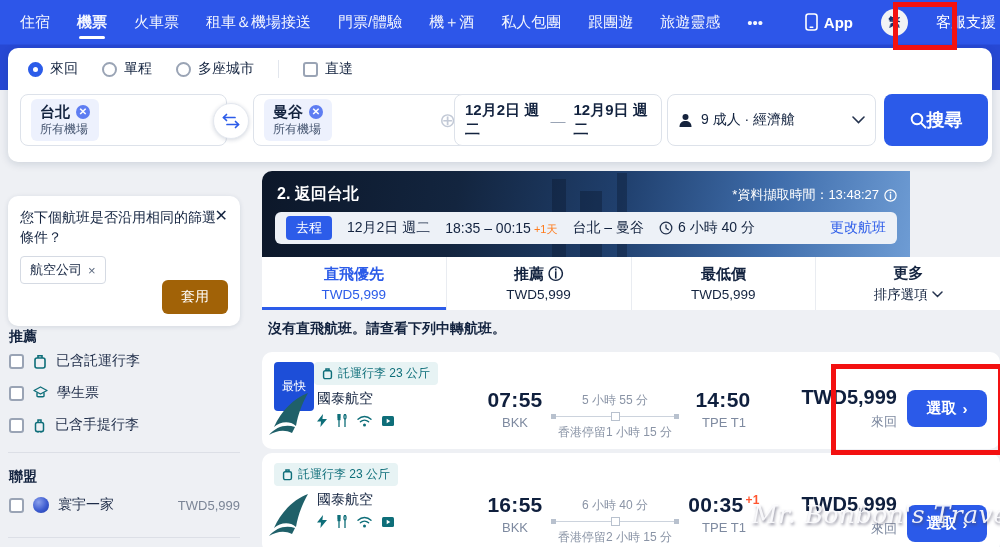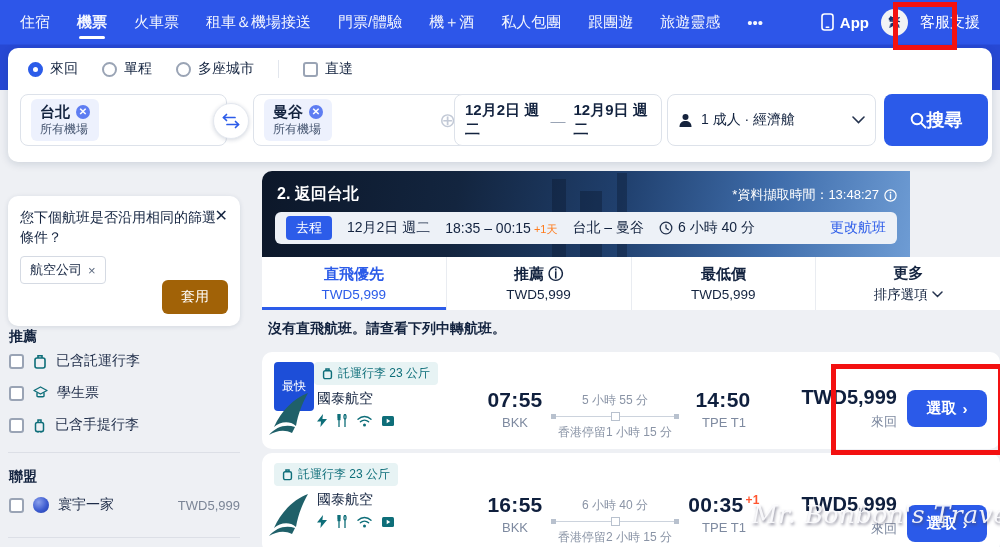--- a/index.html
+++ b/index.html
@@ -8,22 +8,22 @@
 
   
   .top-band{position:absolute;left:0;top:0;width:1000px;height:90px;
             background:linear-gradient(180deg,#2d56e9 0,#2d56e9 44px,#2748d4 45px,#2748d4 100%);}
   .nav{position:absolute;left:0;top:0;height:44px;display:flex;align-items:center;gap:27px;
        padding-left:20px;color:rgba(255,255,255,.95);font-size:15px;white-space:nowrap;}
   .nav-item{position:relative;cursor:pointer;padding:11px 0;}
   .nav-item.active{font-weight:bold;}
   .nav-item.active::after{content:"";position:absolute;left:2px;right:2px;bottom:4px;height:3px;
        background:#fff;border-radius:2px;}
-  .nav-right{position:absolute;right:0;top:0;height:44px;display:flex;align-items:center;gap:12px;
-       color:#fff;font-size:15px;padding-right:20px;}
+  .nav-right{position:absolute;right:0;top:0;height:44px;display:flex;align-items:center;gap:28px;
+       color:#fff;font-size:15px;padding-right:4px;}
   .app-chip{display:flex;align-items:center;gap:6px;font-weight:bold;}
   .lang-circle{width:27px;height:27px;border-radius:50%;background:#f2f3f5;color:#17306b;
        font-size:12px;font-weight:bold;display:flex;align-items:center;justify-content:center;}
 
   
   .panel{position:absolute;left:8px;top:48px;width:984px;height:114px;background:#fff;
          border-radius:10px;box-shadow:0 2px 8px rgba(15,41,77,.15);}
   .trip-row{position:absolute;left:20px;top:12px;display:flex;align-items:center;gap:24px;font-size:14px;}
   .radio{width:15px;height:15px;border-radius:50%;border:2px solid #9aa4b5;box-sizing:border-box;display:inline-block;}
   .radio.sel{border:5px solid #2c5ce9;}
@@ -232,21 +232,21 @@
       <span>12月9日 週二</span>
     </div>
 
     <div class="field f-pax">
       <span class="ticon">
         <svg width="15" height="15" viewBox="0 0 15 15">
             <circle cx="7.5" cy="4" r="3" fill="#16243d"></circle>
             <path d="M1.5 14 C1.5 9.8 4 8 7.5 8 C11 8 13.5 9.8 13.5 14 Z" fill="#16243d"></path>
           </svg>
       </span>
-      <span>1 成人 · 經濟艙</span>
+      <span>9 成人 · 經濟艙</span>
       <span class="pax-chevron ticon">
         <svg width="13" height="8" viewBox="0 0 13 8">
             <path d="M1 1 L6.5 6.5 L12 1" fill="none" stroke="#25334e" stroke-width="1.6" stroke-linecap="round"></path>
           </svg>
       </span>
     </div>
 
     <button class="btn-search">
       <span class="ticon">
         <svg width="17" height="17" viewBox="0 0 17 17">

